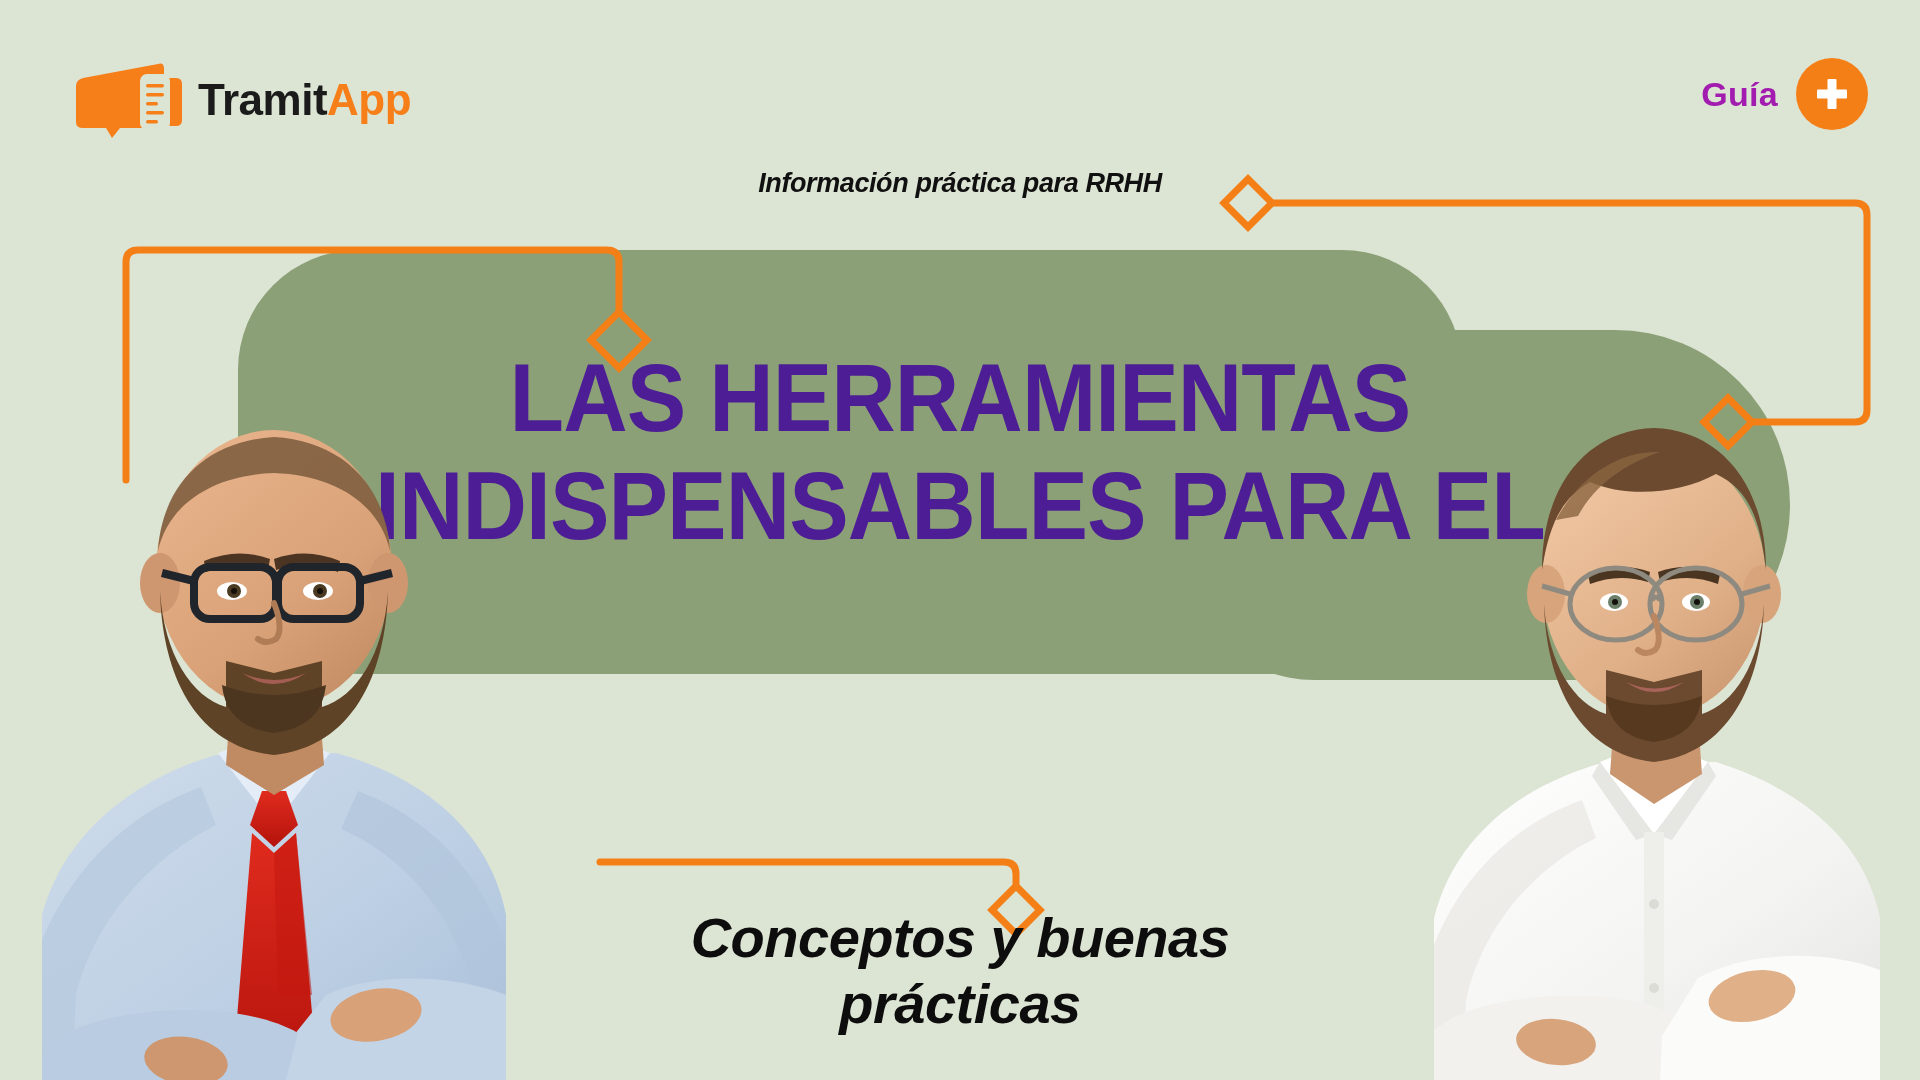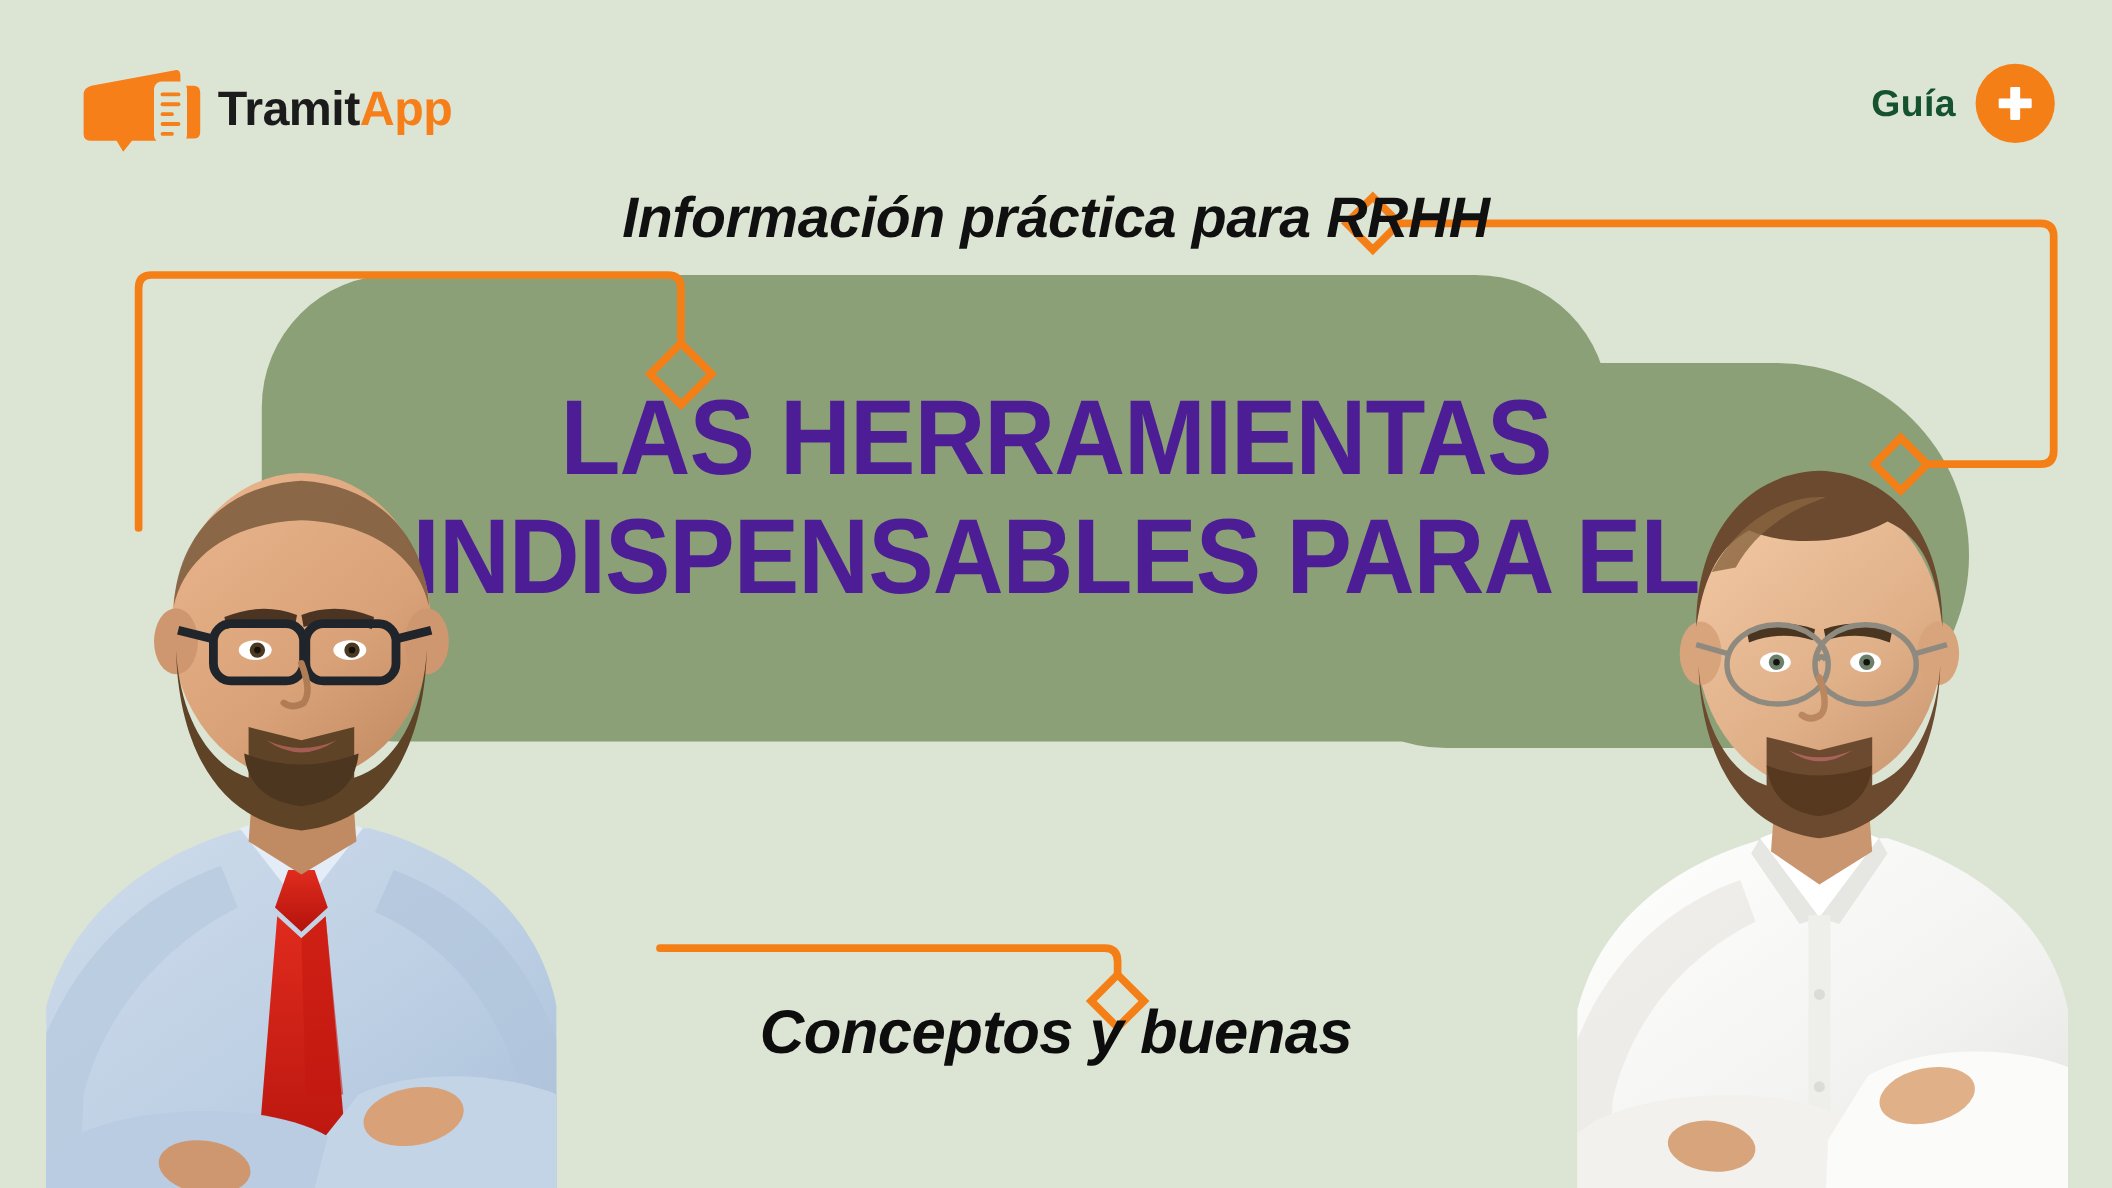--- a/index.html
+++ b/index.html
@@ -49,39 +49,39 @@
   .logo-text .t1{ color:#1b1b1b; }
   .logo-text .t2{ color:#f77f1a; }
 
   
   .guia{
     position:absolute; right:52px; top:58px;
     display:flex; align-items:center; gap:18px;
     z-index:10;
   }
   .guia-label{
-    color:#14532d; font-size:34px; font-weight:bold; letter-spacing:0.3px;margin-left:48px;
+    color:#a21caf; font-size:34px; font-weight:bold; letter-spacing:0.3px;margin-left:48px;
   }
   .guia-circle{
     width:72px; height:72px; border-radius:50%;
     background:#f57f17; position:relative;
   }
   .guia-circle::before,
   .guia-circle::after{
     content:""; position:absolute; background:#fff; border-radius:1px;
   }
   .guia-circle::before{ left:50%; top:50%; width:30px; height:9px; transform:translate(-50%,-50%); }
   .guia-circle::after { left:50%; top:50%; width:9px; height:30px; transform:translate(-50%,-50%); }
 
   
   .kicker{
     position:absolute; left:0; right:0; top:168px;
     text-align:center;
     font-style:italic; font-weight:bold;
-    font-size:52px; color:#101010;
+    font-size:27px; color:#101010;
     letter-spacing:-0.4px;
     z-index:10;
   }
 
   
   .headline{
     position:absolute; left:0; right:0; top:352px;
     text-align:center;
     color:#4c1d95;
     font-weight:bold;
@@ -326,15 +326,16 @@
 
   <div class="kicker">Información práctica para RRHH</div>
 
   <div class="headline">
     <span class="l1">LAS HERRAMIENTAS</span>
     <span class="l2">INDISPENSABLES PARA EL</span>
   </div>
 
   <div class="caption">
     <span class="c1">Conceptos y buenas</span>
+    <span class="c2">prácticas</span>
   </div>
 
 </div>
 
 </body></html>

